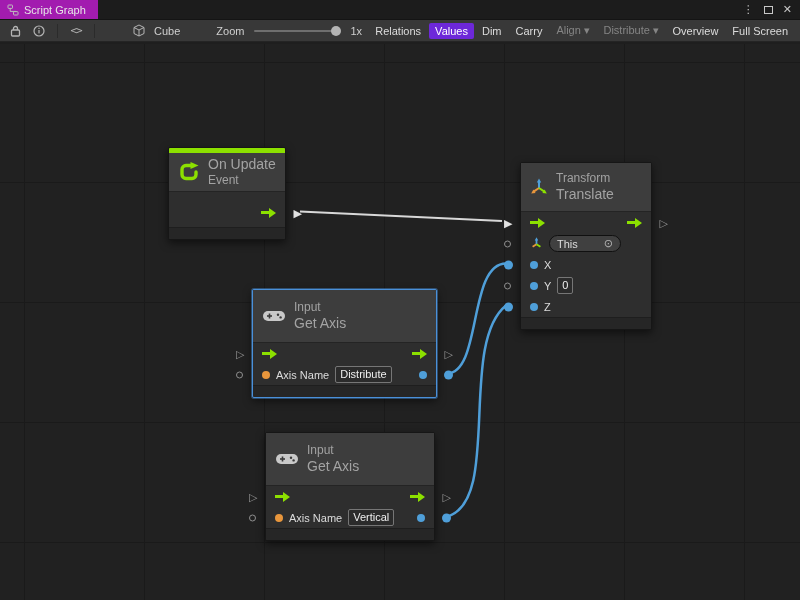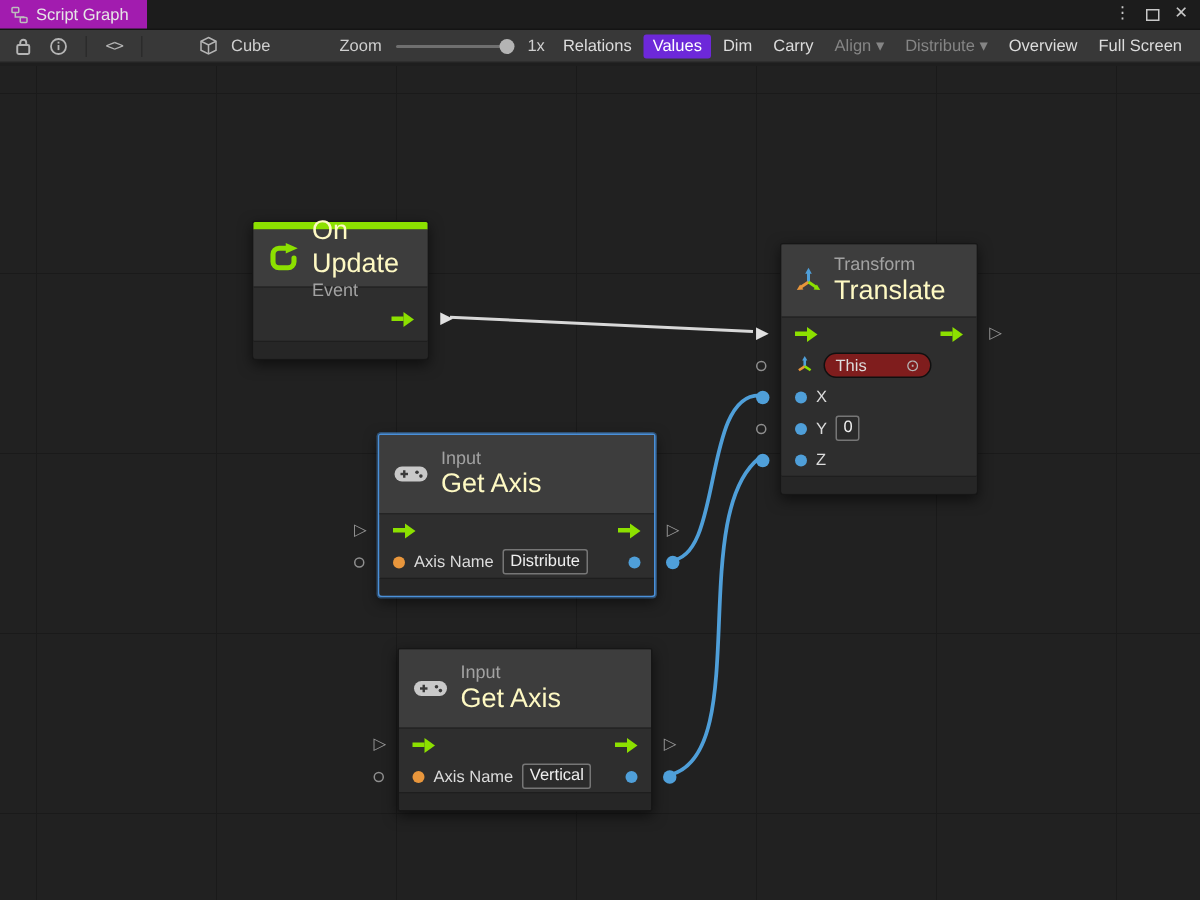--- a/index.html
+++ b/index.html
@@ -44,21 +44,21 @@
   }
   .wires{position:absolute;inset:0;pointer-events:none;}
   .wires path{pointer-events:stroke;}
   
   .node{position:absolute;background:#2e2e2e;border:1px solid #161616;border-radius:2px;box-shadow:0 3px 9px rgba(0,0,0,.55);}
   .node.selected{border-color:var(--selection-blue);box-shadow:0 0 0 1px rgba(74,144,217,.45),0 3px 9px rgba(0,0,0,.55);}
   .event-strip{height:5px;background:var(--accent-green);border-radius:1px 1px 0 0;}
   .node-header{display:flex;align-items:center;gap:8px;padding:0 9px;background:#3d3d3d;}
   .node-icon{display:flex;align-items:center;justify-content:center;flex:none;}
   .node-titles{display:flex;flex-direction:column;line-height:1.2;}
-  .node-title{font-size:18px;color:#fef9c3;}
+  .node-title{font-size:14px;color:#a3a3a3;}
   .node-sub{font-size:12px;color:#a2a2a2;}
   .node-ports{background:#2e2e2e;border-top:1px solid #242424;padding:0;}
   .node-footer{height:12px;background:#262626;border-top:1px solid #1e1e1e;border-radius:0 0 2px 2px;}
   .prow{position:relative;display:flex;align-items:center;height:21px;padding:0 9px;gap:6px;}
   .plabel{color:#dcdcdc;white-space:nowrap;}
   .pspacer{flex:1;}
   
   .garrow{position:relative;width:15px;height:10px;display:inline-block;flex:none;}
   .garrow::before{content:'';position:absolute;left:0;top:3.5px;width:8px;height:3px;background:var(--accent-green);}
   .garrow::after{content:'';position:absolute;right:0;top:0;width:0;height:0;border-left:7px solid var(--accent-green);border-top:5px solid transparent;border-bottom:5px solid transparent;}
@@ -70,21 +70,21 @@
   .outp{position:absolute;top:50%;transform:translateY(-50%);display:flex;align-items:center;justify-content:center;}
   .outp.l{left:-17px;}
   .outp.r{right:-17px;}
   .tri{font-size:11px;line-height:1;color:#979797;}
   .tri.filled{color:#e2e2e2;}
   .circ{width:7px;height:7px;border:1px solid #8f8f8f;border-radius:50%;}
   .pdot{width:9px;height:9px;border-radius:50%;background:var(--wire-blue);}
   
   .field{background:#2b2b2b;border:1px solid #767676;border-radius:2px;padding:1px 4px;color:#eee;line-height:1.2;white-space:nowrap;}
   .field.num{min-width:15px;text-align:left;}
-  .pill{display:flex;align-items:center;justify-content:space-between;width:72px;background:#7f1d1d;border:1px solid #101010;border-radius:9px;padding:1px 7px;color:#ddd;}
+  .pill{display:flex;align-items:center;justify-content:space-between;width:72px;background:#404040;border:1px solid #101010;border-radius:9px;padding:1px 7px;color:#ddd;}
   .pick{color:#b5b5b5;}
 </style>
 </head>
 <body>
 
 <div class="titlebar">
   <div class="tab">
     <span class="node-icon">
       <svg width="12" height="12" viewBox="0 0 12 12">
           <rect x="1" y="1" width="4.5" height="3.4" rx="0.6" fill="none" stroke="#bdbdbd"></rect>
@@ -118,21 +118,21 @@
   <span class="tb-sep"></span>
   <span class="tb-icon code-icon">&lt;&gt;</span>
   <span class="tb-sep"></span>
   <span class="tb-icon" style="margin-left:26px;">
     <svg width="12" height="13" viewBox="0 0 12 13">
         <path d="M6 1 L11 3.5 V9.5 L6 12 L1 9.5 V3.5 Z" fill="none" stroke="#b5b5b5"></path>
         <path d="M1 3.5 L6 6 L11 3.5 M6 6 V12" stroke="#b5b5b5" fill="none"></path>
       </svg>
   </span>
   <span class="tb-label">Cube</span>
-  <span class="tb-label" style="margin-left:40px;">Zoom</span>
+  <span class="tb-label" style="margin-left:30px;">Zoom</span>
   <span class="zoom-track">
     <span class="zoom-handle"></span>
   </span>
   <span class="tb-label">1x</span>
 
   <div class="tb-right">
     <span class="tb-btn">Relations</span>
     <span class="tb-btn active">Values</span>
     <span class="tb-btn">Dim</span>
     <span class="tb-btn">Carry</span>

